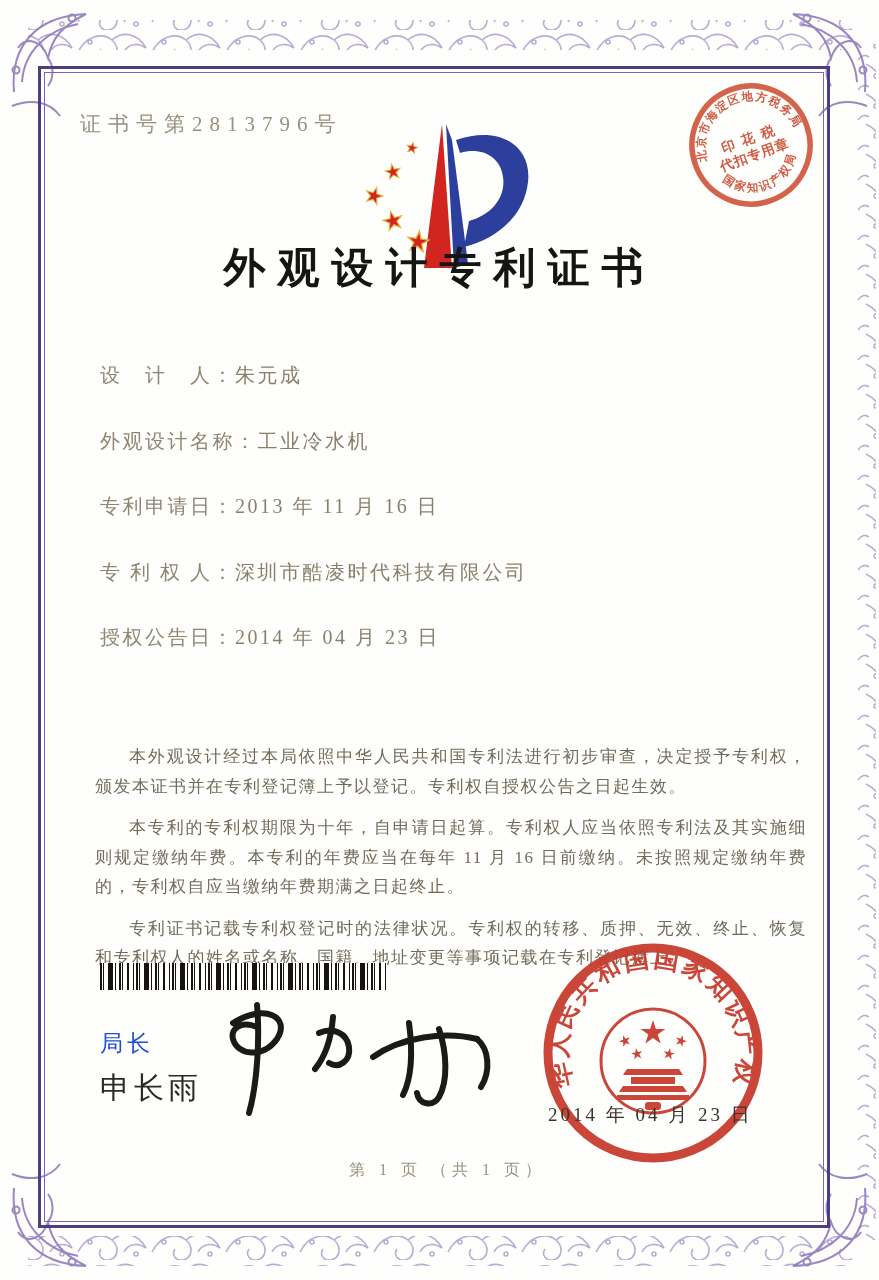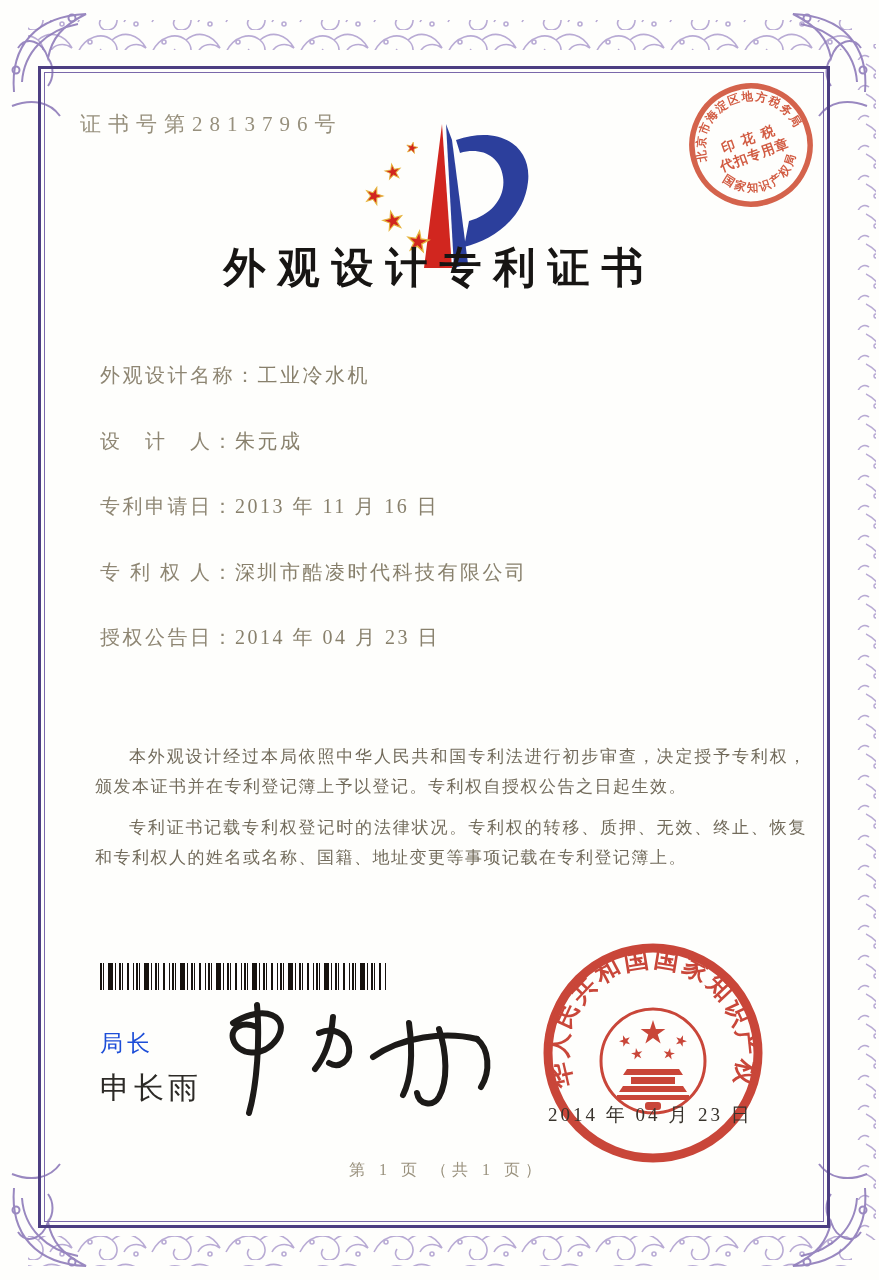--- a/index.html
+++ b/index.html
@@ -136,38 +136,39 @@
       <use href="#star5" transform="translate(41,52) scale(8) rotate(-10)" fill="#d1261f" stroke="#e6b43c" stroke-width="0.12"></use>
       <use href="#star5" transform="translate(22,76) scale(9) rotate(18)" fill="#d1261f" stroke="#e6b43c" stroke-width="0.12"></use>
       <use href="#star5" transform="translate(41,101) scale(10) rotate(-14)" fill="#d1261f" stroke="#e6b43c" stroke-width="0.12"></use>
       <use href="#star5" transform="translate(66,122) scale(11) rotate(8)" fill="#d1261f" stroke="#e6b43c" stroke-width="0.12"></use>
     </svg>
 
     <div class="title">外观设计专利证书</div>
 
     <div class="fields">
       <div class="field-line">
+        <span class="label">设　计　人：</span><span class="value">朱元成</span>
+      </div>
+      <div class="field-line">
         <span class="label">外观设计名称：</span><span class="value">工业冷水机</span>
-      </div>
-      <div class="field-line">
-        <span class="label">设　计　人：</span><span class="value">朱元成</span>
       </div>
       <div class="field-line">
         <span class="label">专利申请日：</span><span class="value">2013 年 11 月 16 日</span>
       </div>
       <div class="field-line">
         <span class="label">专 利 权 人：</span><span class="value">深圳市酷凌时代科技有限公司</span>
       </div>
       <div class="field-line">
         <span class="label">授权公告日：</span><span class="value">2014 年 04 月 23 日</span>
       </div>
     </div>
 
     <div class="body-text">
       <p>本外观设计经过本局依照中华人民共和国专利法进行初步审查，决定授予专利权，颁发本证书并在专利登记簿上予以登记。专利权自授权公告之日起生效。</p>
+      <p>本专利的专利权期限为十年，自申请日起算。专利权人应当依照专利法及其实施细则规定缴纳年费。本专利的年费应当在每年 11 月 16 日前缴纳。未按照规定缴纳年费的，专利权自应当缴纳年费期满之日起终止。</p>
       <p>专利证书记载专利权登记时的法律状况。专利权的转移、质押、无效、终止、恢复和专利权人的姓名或名称、国籍、地址变更等事项记载在专利登记簿上。</p>
     </div>
 
     <div class="barcode"></div>
 
     <div class="sig-title">局长</div>
     <div class="sig-name">申长雨</div>
 
     <svg class="autograph" width="300" height="125" viewBox="0 0 300 125">
       <g fill="none" stroke="#1c1a18" stroke-width="6" stroke-linecap="round" stroke-linejoin="round">

